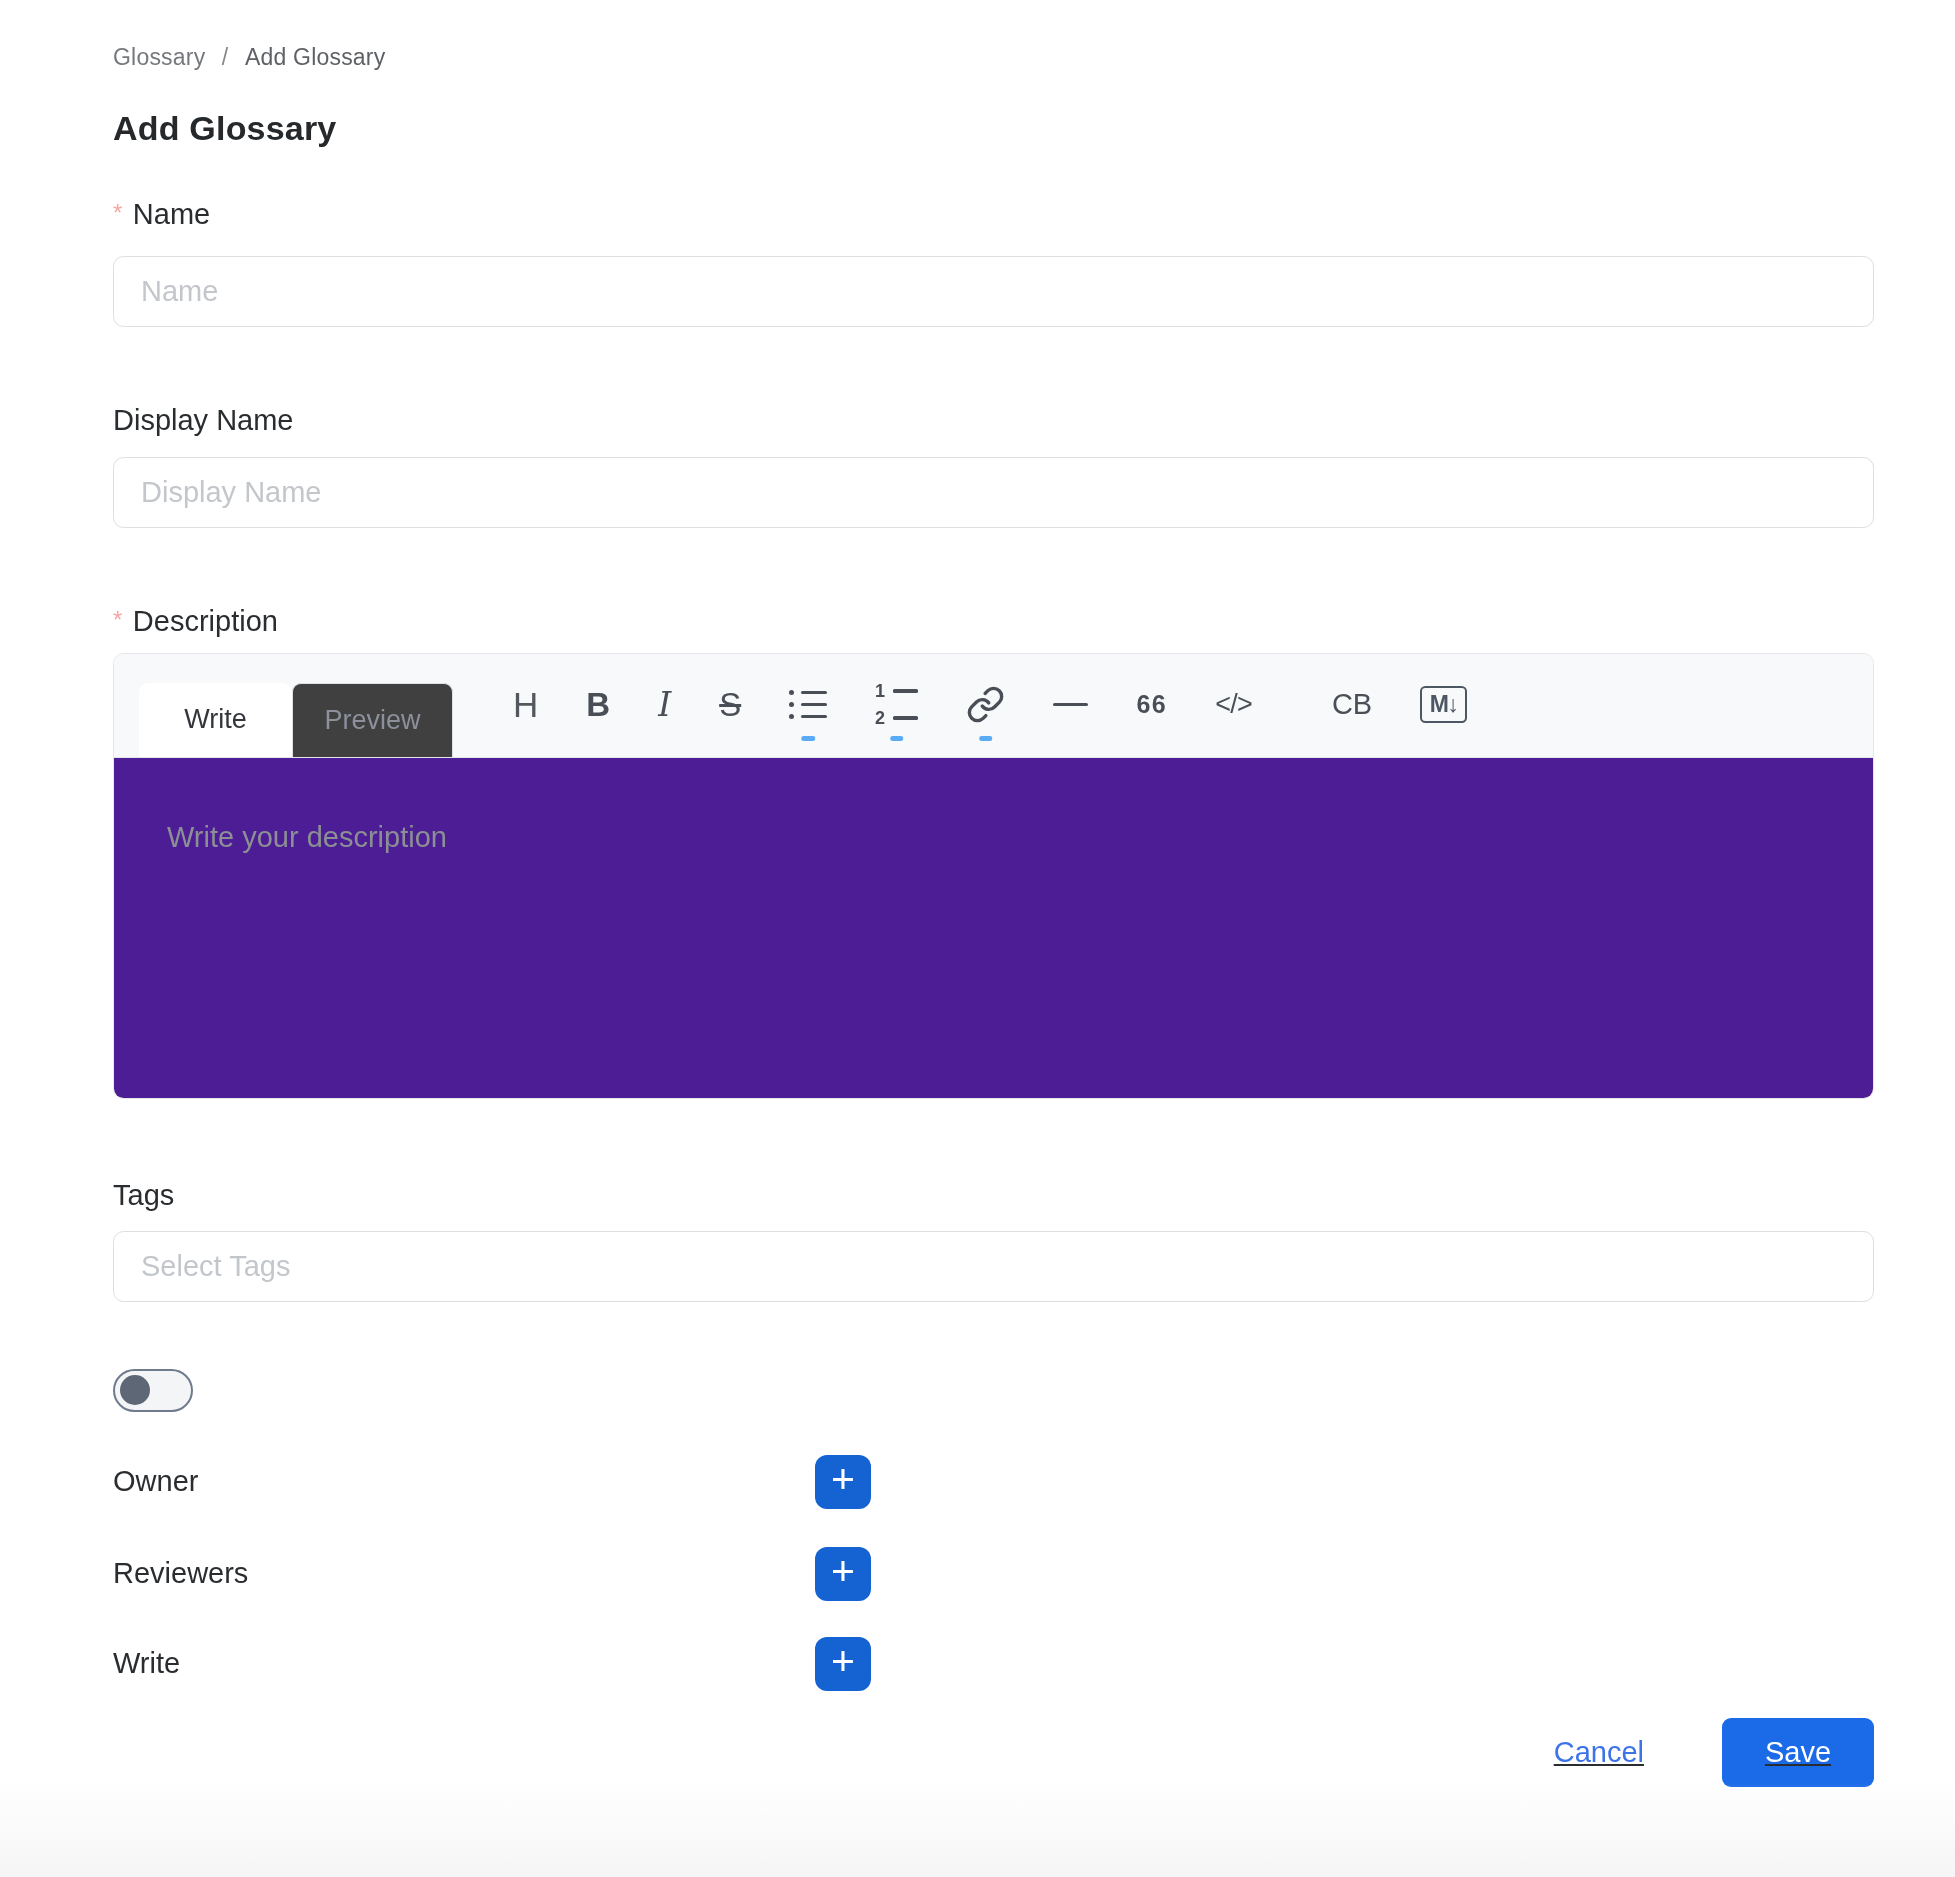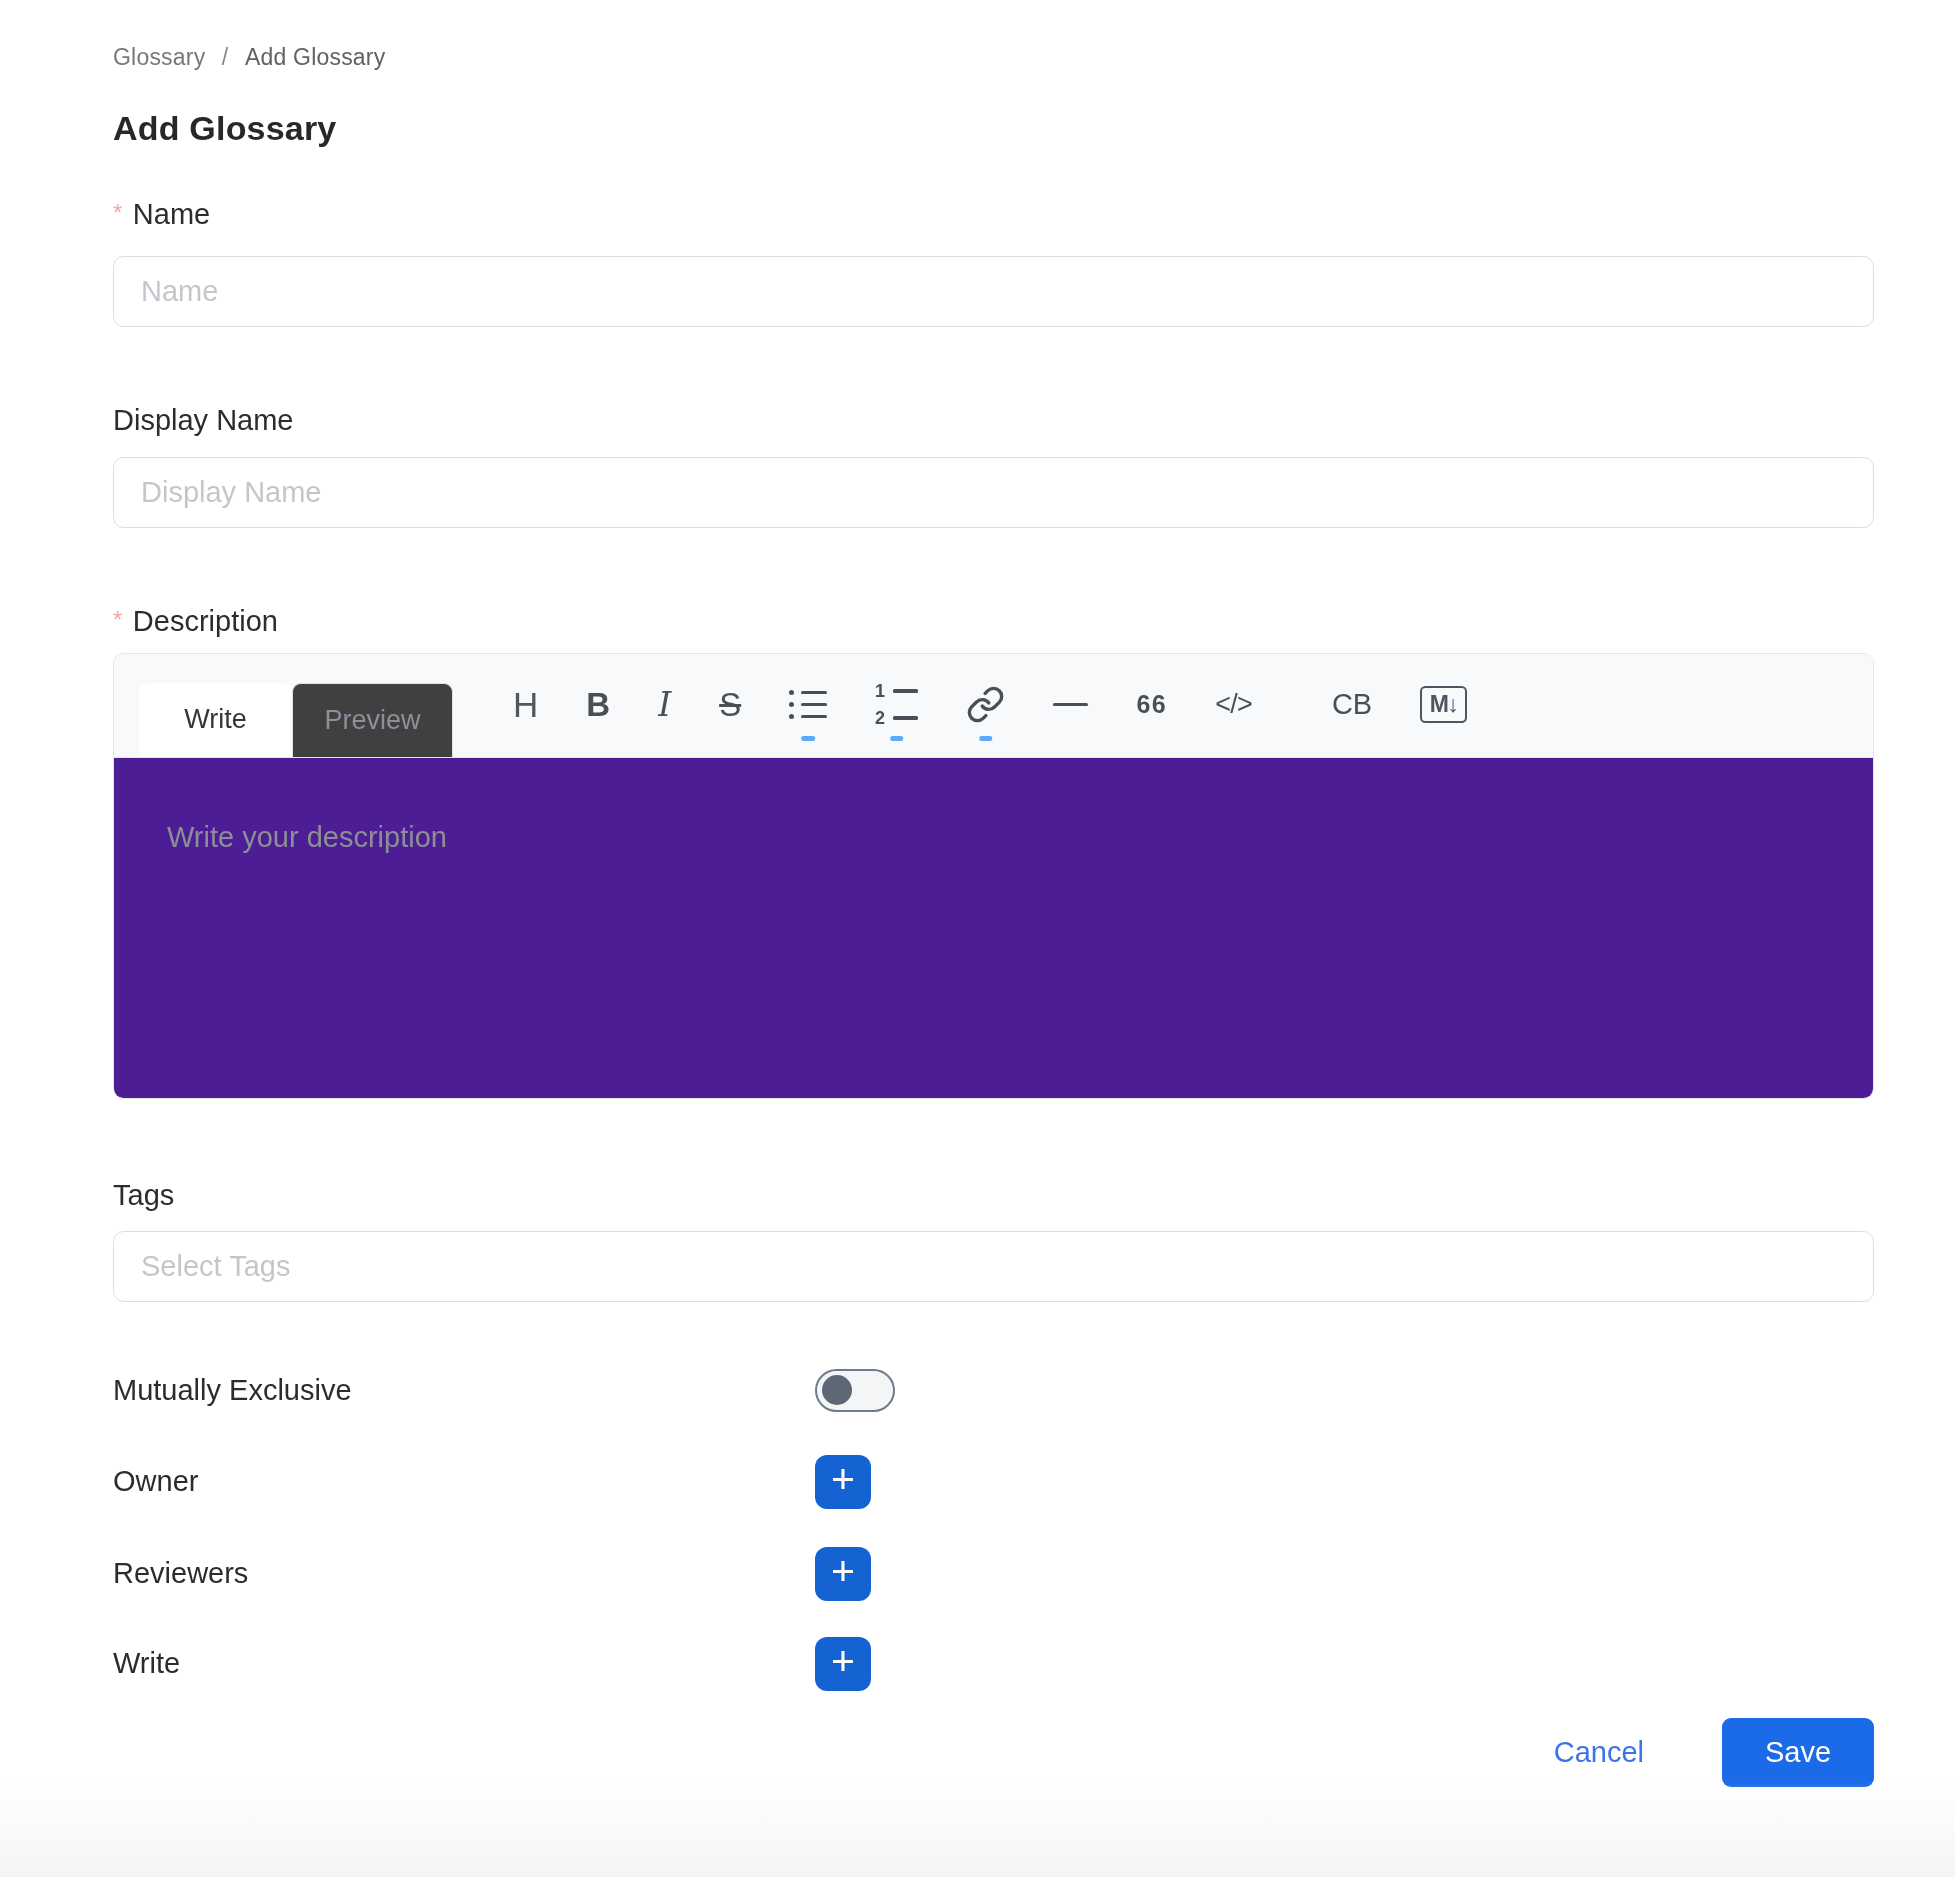--- a/index.html
+++ b/index.html
@@ -93,21 +93,21 @@
     border:2.3px solid #6f7a8d; position:relative; cursor:pointer; }
   .toggle .knob { position:absolute; left:4.5px; top:50%; transform:translateY(-50%);
     width:30px; height:30px; border-radius:50%; background:#5e6775; }
 
   .plus-btn { width:56px; height:54px; border:none; border-radius:12px; background:#1563d2;
     color:#fff; font-size:41px; font-weight:300; line-height:0;
     display:flex; align-items:center; justify-content:center; cursor:pointer;
     font-family:"Liberation Sans","DejaVu Sans",sans-serif; padding-bottom:4.5px; }
 
   
-  .footer { margin-top:27px; display:flex; align-items:center; justify-content:flex-end; }
+  .footer { margin-top:27px; display:flex; align-items:center; justify-content:flex-end;text-decoration:underline; }
   .cancel-link { font-size:29px; color:#3d73e9; margin-right:78px; cursor:pointer; }
   .save-btn { width:152px; height:69px; border:none; border-radius:9px; background:#1b6ae8;
     color:#ffffff; font-size:29px; font-weight:500; cursor:pointer;
     font-family:"Liberation Sans","DejaVu Sans",sans-serif; }
 
   .bottom-fade { position:absolute; left:0; bottom:0; width:100%; height:95px;
     background:linear-gradient(to bottom, rgba(246,246,247,0), #f5f5f6); pointer-events:none; }
 </style>
 </head>
 <body>
@@ -221,21 +221,20 @@
   </div>
 
   <div class="field-label lbl-tags">
     <span>Tags</span>
   </div>
   <input class="text-input mt-tags" type="text" placeholder="Select Tags" style="">
 
   <div class="rows">
 
     <div class="opt-row row-me">
-      <span class="opt-label">Mutually Exclusive</span>
       <div class="toggle">
         <span class="knob"></span>
       </div>
     </div>
 
     <div class="opt-row row-owner">
       <span class="opt-label">Owner</span>
       <button class="plus-btn">
         <span>+</span>
       </button>

